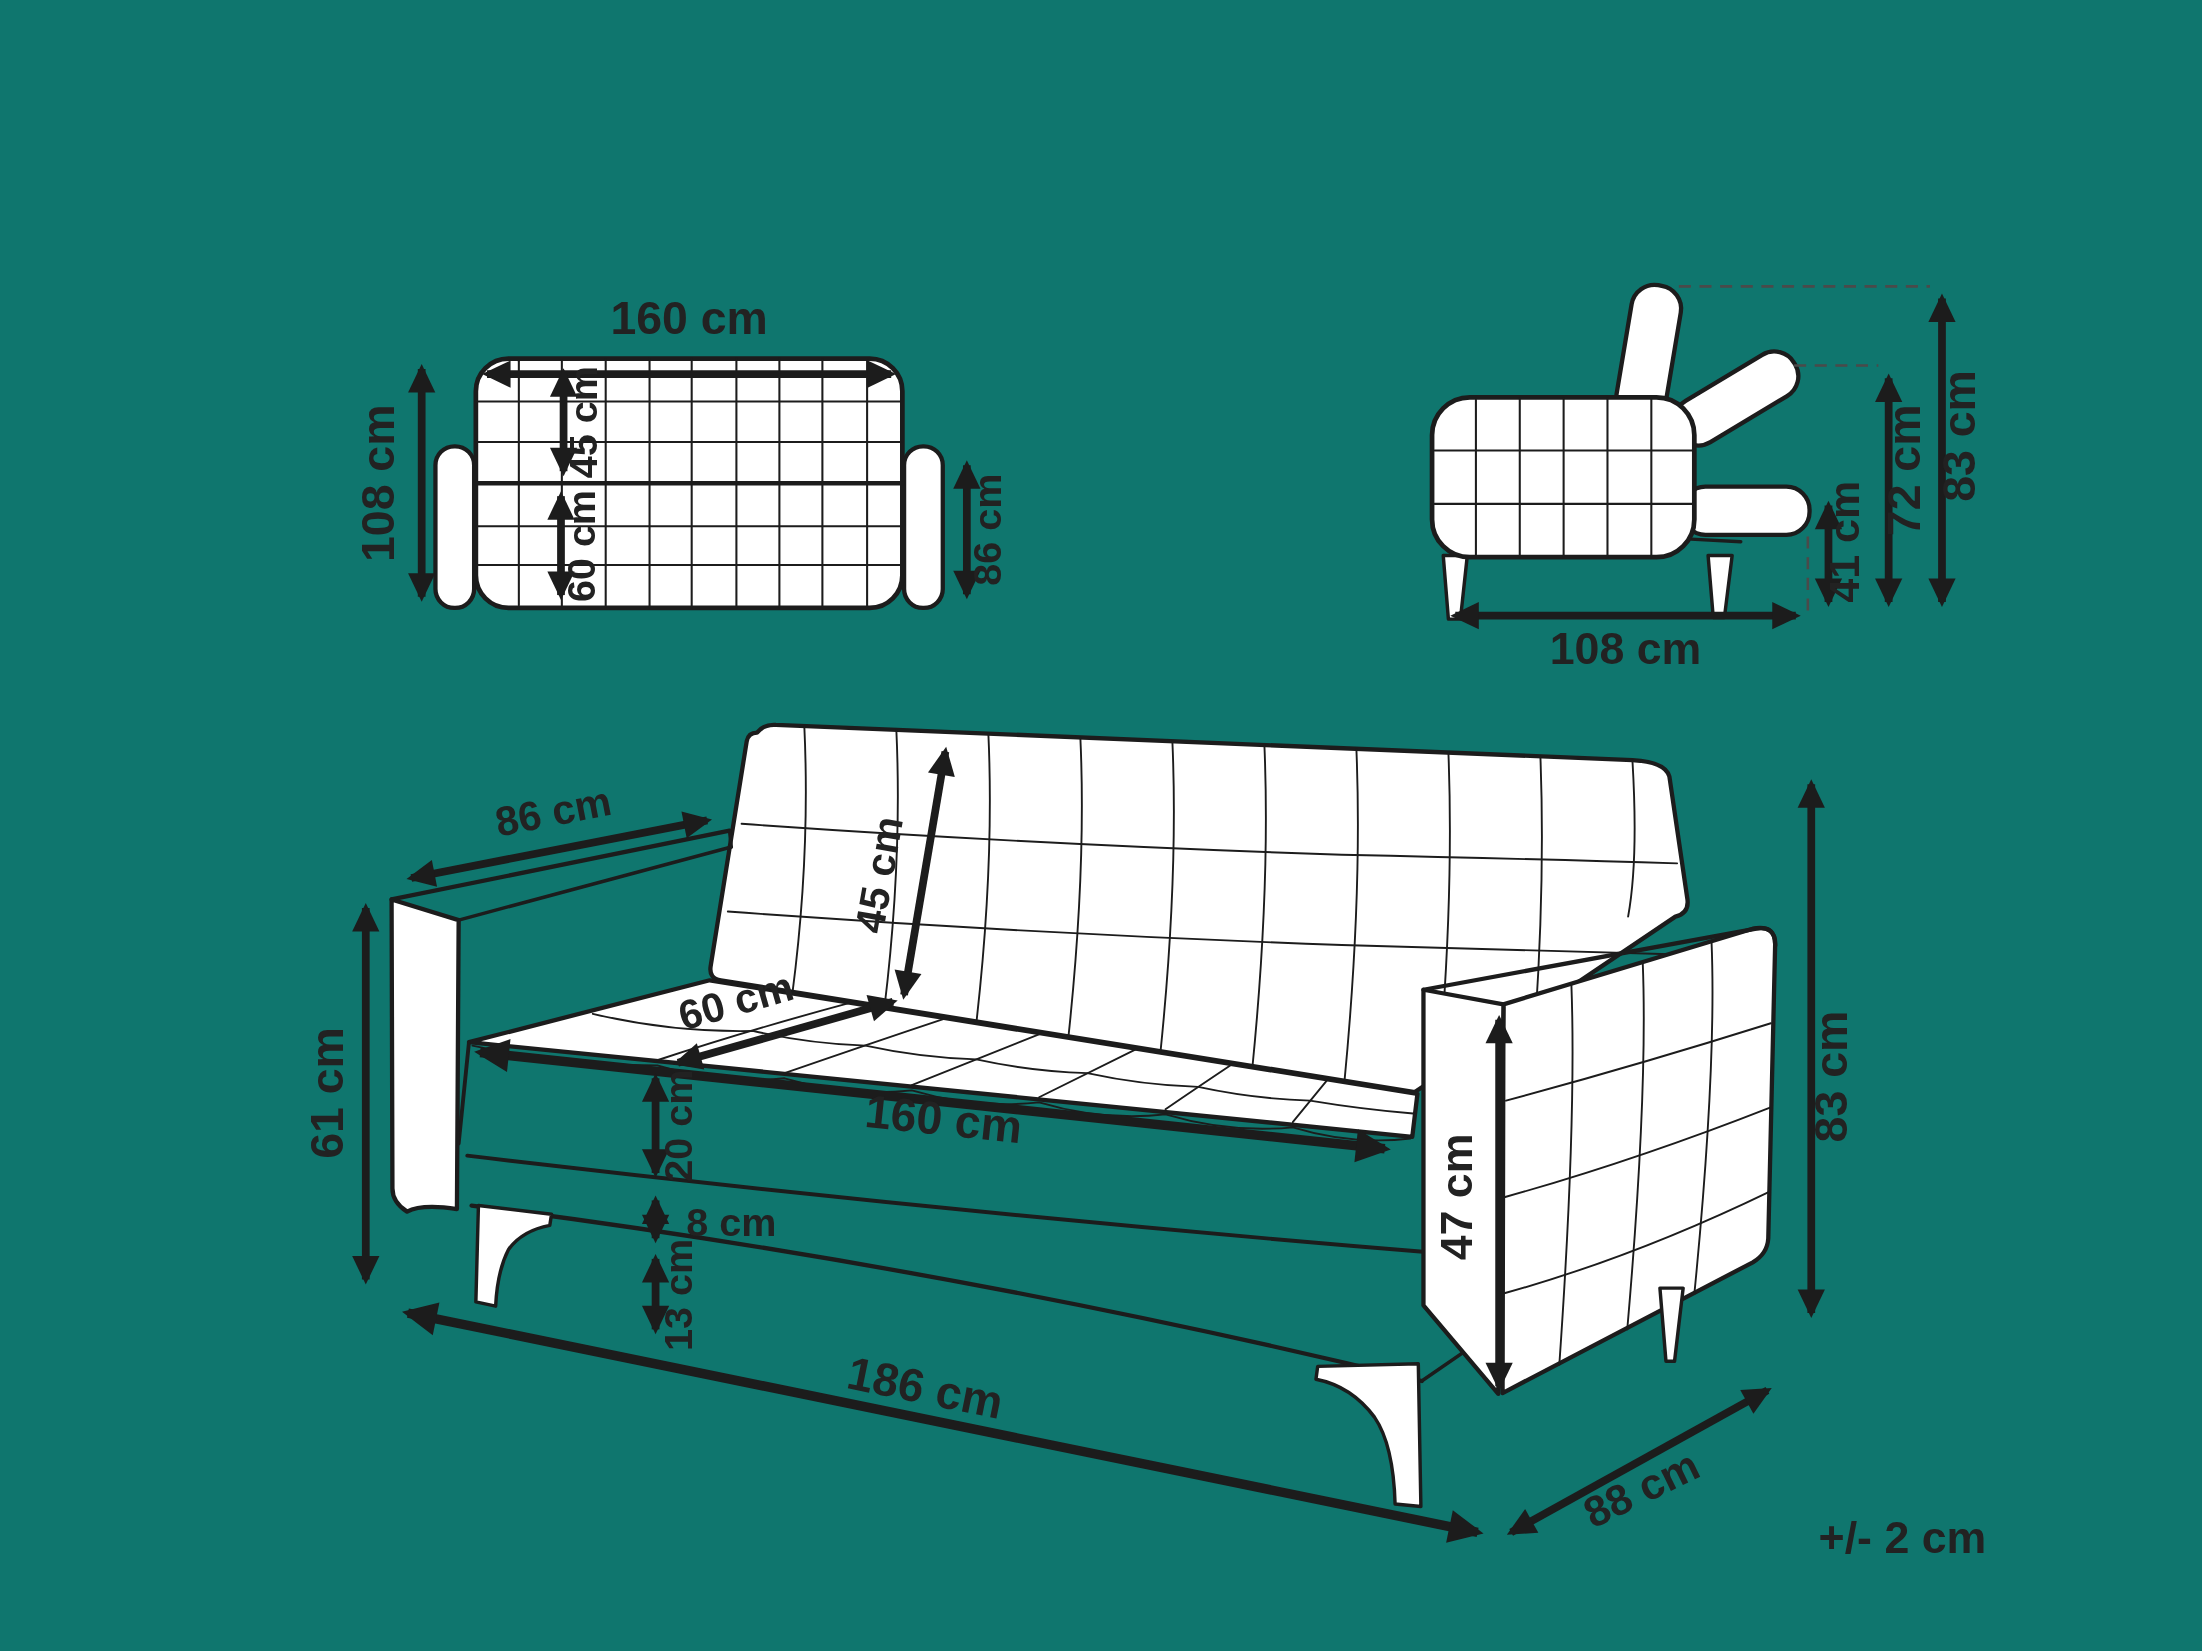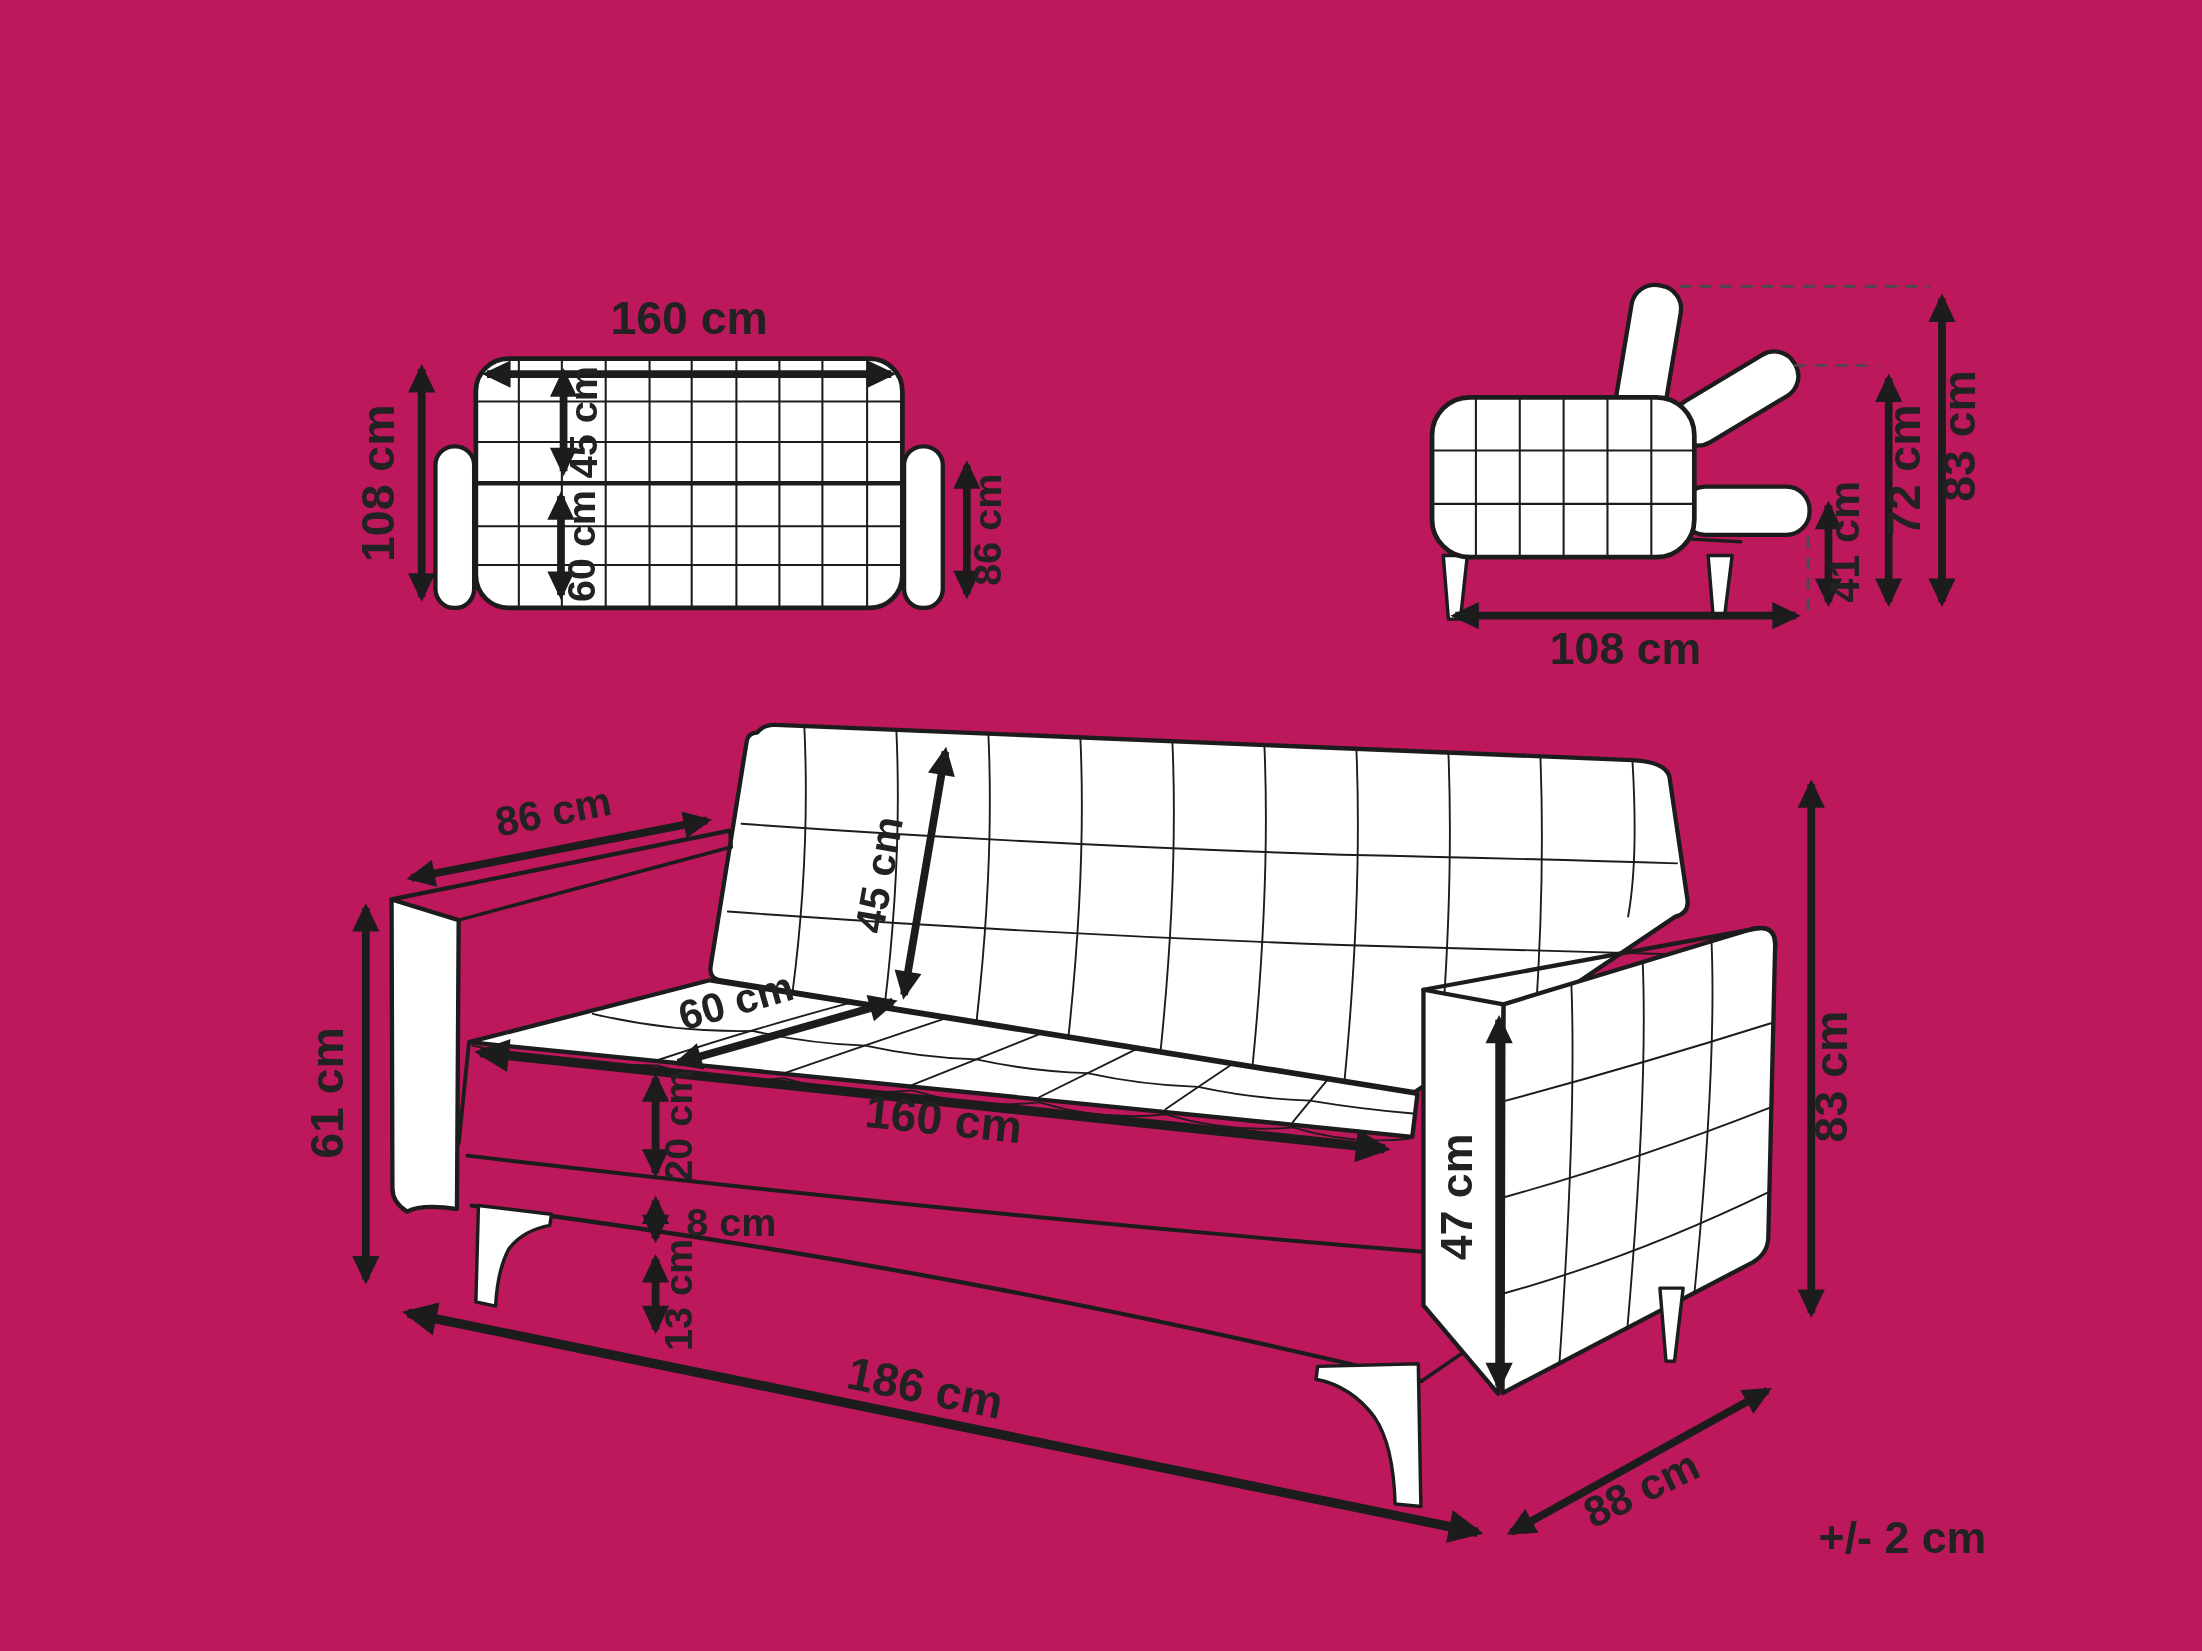--- a/index.html
+++ b/index.html
@@ -1,16 +1,16 @@
 <!DOCTYPE html>
 <html style="font-size:13.8px"><head>
 <meta charset="utf-8">
 <style>
   html,body{margin:0;padding:0;background:#ffffff;}
-  .stage{width:100vw;height:100vh;display:flex;align-items:flex-end;justify-content:center;background:#be185d;}
+  .stage{width:100vw;height:100vh;display:flex;align-items:flex-end;justify-content:center;background:#0f766e;}
   svg{display:block;width:100%;height:100%;}
   svg text{font-family:"Liberation Sans","DejaVu Sans",sans-serif;font-weight:700;fill:#222222;}
   .f46{font-size:46px;} .f48{font-size:48px;} .f50{font-size:50px;} .f52{font-size:52px;} .f54{font-size:54px;}
   .o5{fill:#ffffff;stroke:#1c1c1c;stroke-width:5;stroke-linejoin:round;stroke-linecap:round;}
   .o55{fill:#ffffff;stroke:#1c1c1c;stroke-width:5.5;stroke-linejoin:round;stroke-linecap:round;}
   .l5{fill:none;stroke:#1c1c1c;stroke-width:5;stroke-linejoin:round;stroke-linecap:round;}
   .l45{fill:none;stroke:#1c1c1c;stroke-width:4.5;stroke-linejoin:round;stroke-linecap:round;}
   .l4{fill:none;stroke:#1c1c1c;stroke-width:4;stroke-linejoin:round;stroke-linecap:round;}
   .l22{fill:none;stroke:#1c1c1c;stroke-width:2.2;stroke-linejoin:round;stroke-linecap:round;}
   .l24{fill:none;stroke:#1c1c1c;stroke-width:2.4;stroke-linejoin:round;stroke-linecap:round;}

